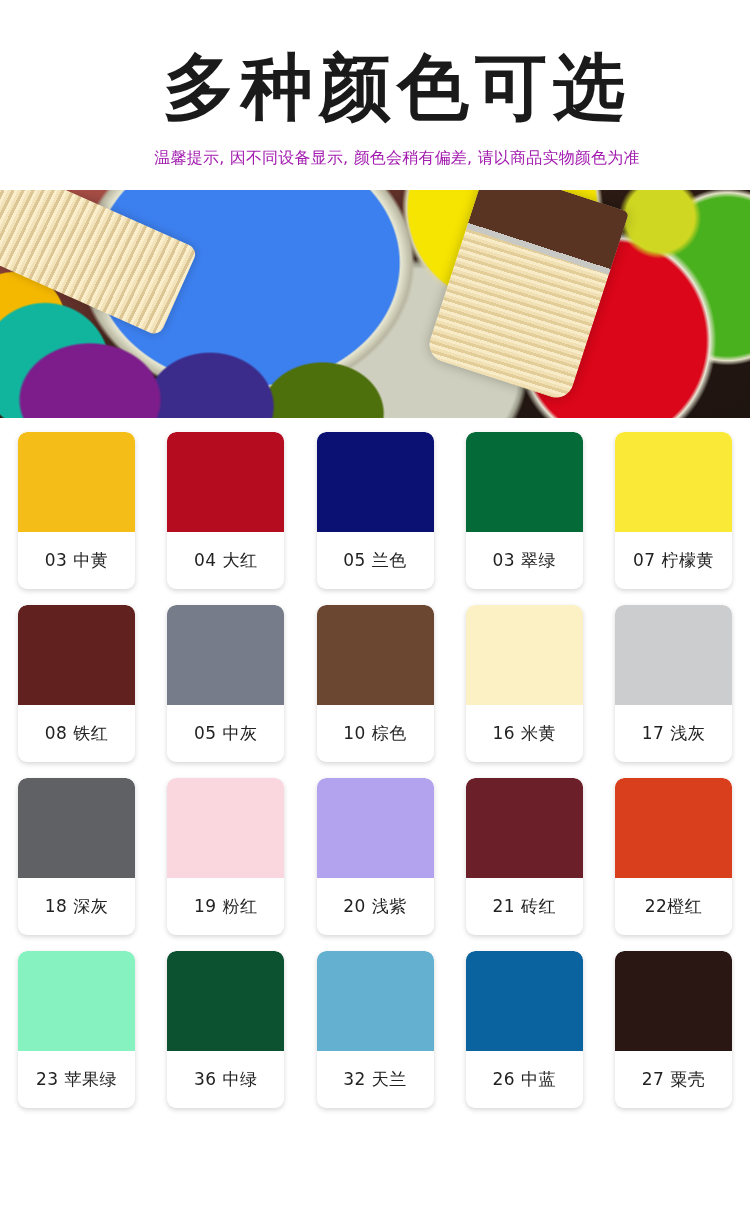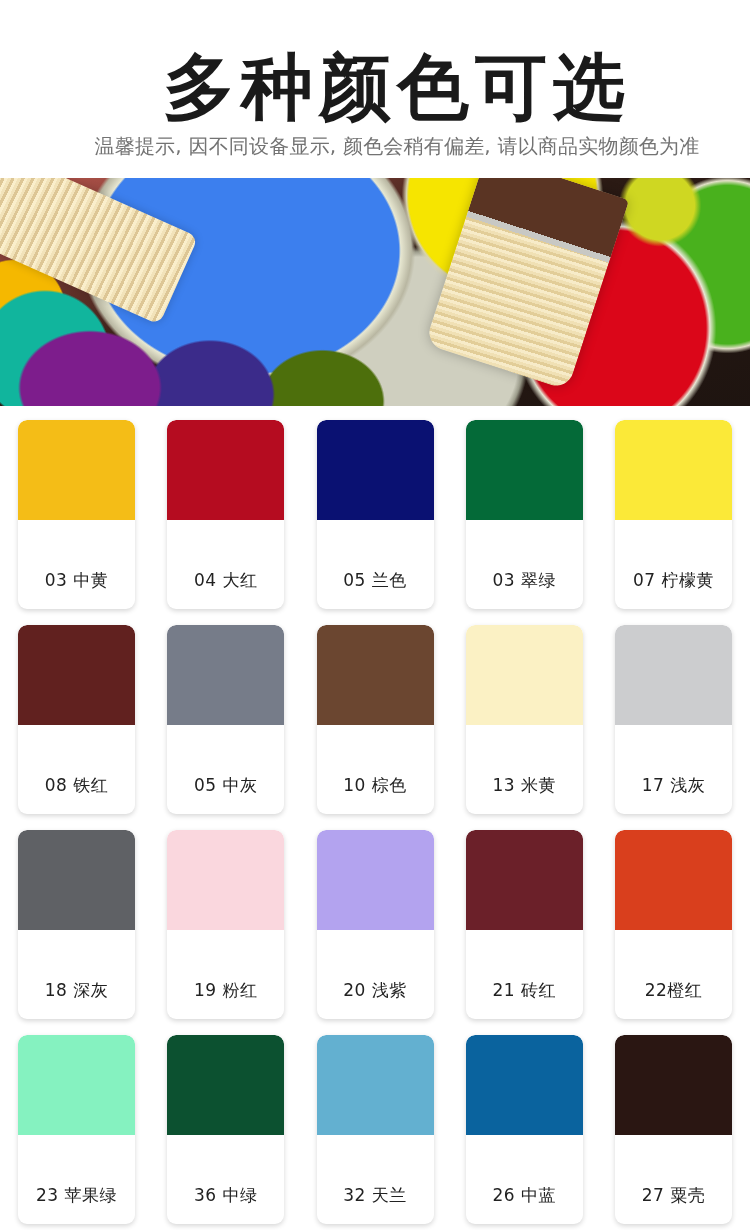--- a/index.html
+++ b/index.html
@@ -29,24 +29,24 @@
   }
   .title {
     font-size: 72px;
     line-height: 86px;
     font-weight: 700;
     color: #1a1a1a;
     letter-spacing: 6px;
     font-family: "DejaVu Sans", "Liberation Sans", sans-serif;
   }
   .subtitle {
-    margin-top: 2px;
-    font-size: 20px;
+    margin-top: 14px;
+    font-size: 16px;
     line-height: 28px;
-    color: #737373;
+    color: #a21caf;
     letter-spacing: 0.2px;
     font-family: "DejaVu Sans", "Liberation Sans", sans-serif;
   }
 
   
   .banner {
     margin-top: 18px;
     width: 750px;
     height: 228px;
     position: relative;
@@ -118,21 +118,20 @@
     justify-content: space-between;
   }
   .swatch-card {
     width: 117px;
     border-radius: 9px;
     background: #ffffff;
     box-shadow: 0 2px 5px rgba(0,0,0,0.16);
     overflow: hidden;
     display: flex;
     flex-direction: column;
-    gap: 32px;
   }
   .swatch-color {
     height: 100px;
     width: 100%;
     border-radius: 9px 9px 0 0;
   }
   .swatch-label {
     height: 57px;
     display: flex;
     align-items: center;
@@ -191,21 +190,21 @@
         <div class="swatch-card">
           <div class="swatch-color" style="background: rgb(118, 124, 137);"></div>
           <div class="swatch-label">05 中灰</div>
         </div>
         <div class="swatch-card">
           <div class="swatch-color" style="background: rgb(107, 70, 48);"></div>
           <div class="swatch-label">10 棕色</div>
         </div>
         <div class="swatch-card">
           <div class="swatch-color" style="background: rgb(251, 241, 196);"></div>
-          <div class="swatch-label">13 米黄</div>
+          <div class="swatch-label">16 米黄</div>
         </div>
         <div class="swatch-card">
           <div class="swatch-color" style="background: rgb(204, 205, 207);"></div>
           <div class="swatch-label">17 浅灰</div>
         </div>
       </div>
       <div class="swatch-row">
         <div class="swatch-card">
           <div class="swatch-color" style="background: rgb(95, 97, 101);"></div>
           <div class="swatch-label">18 深灰</div>

